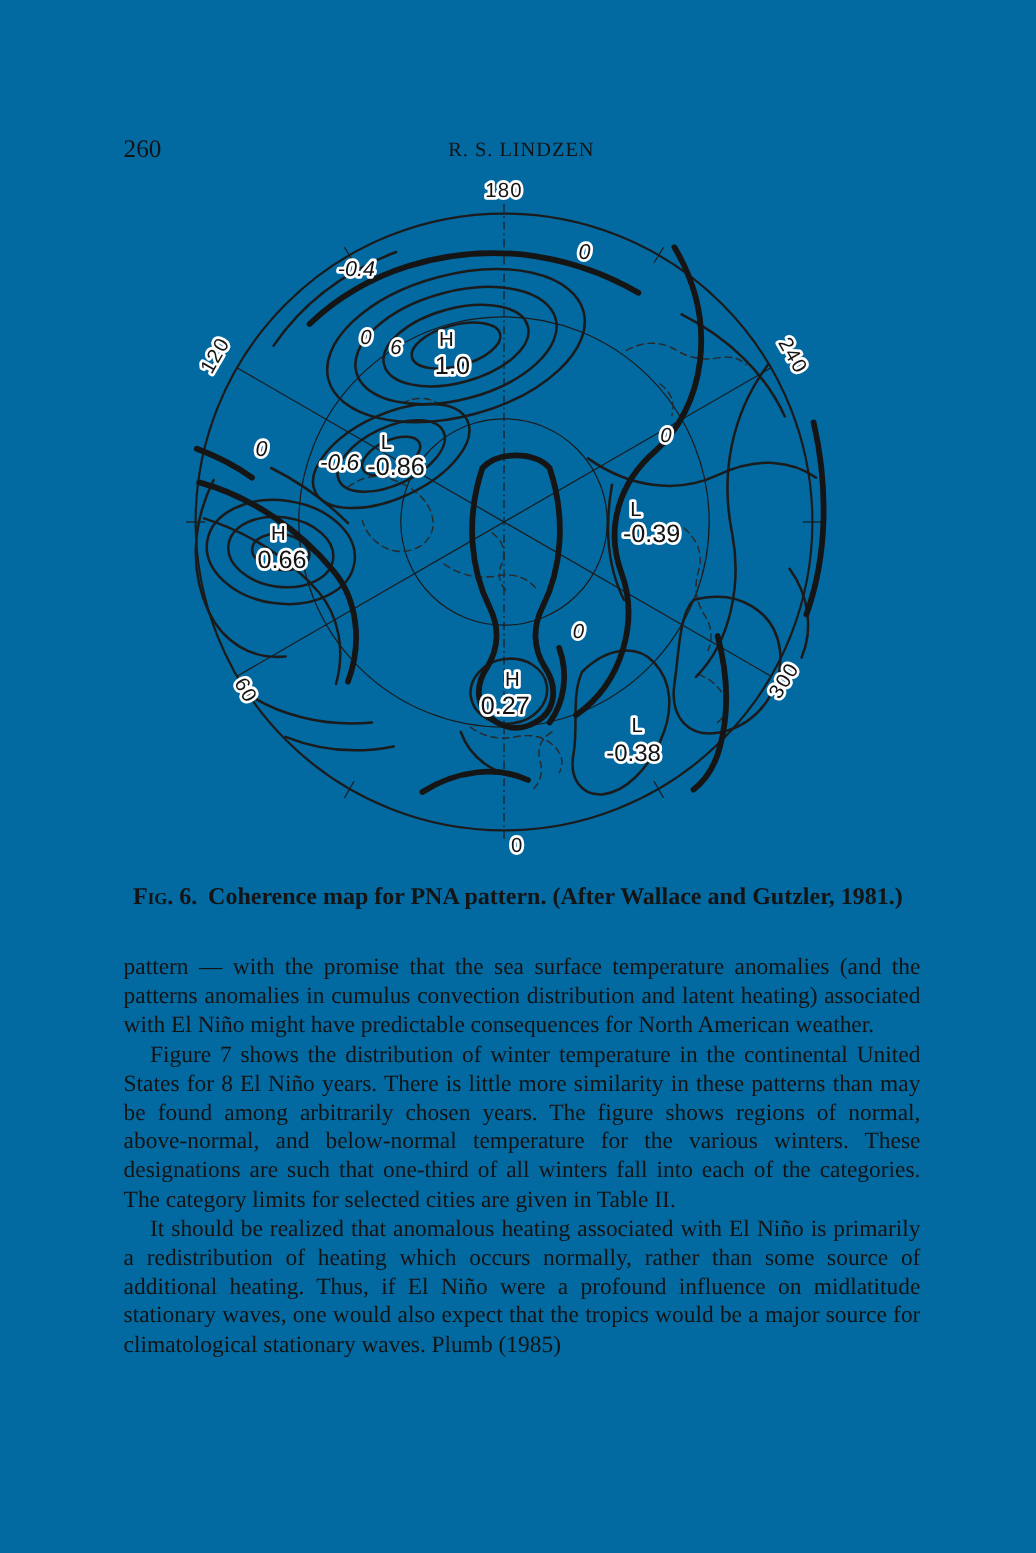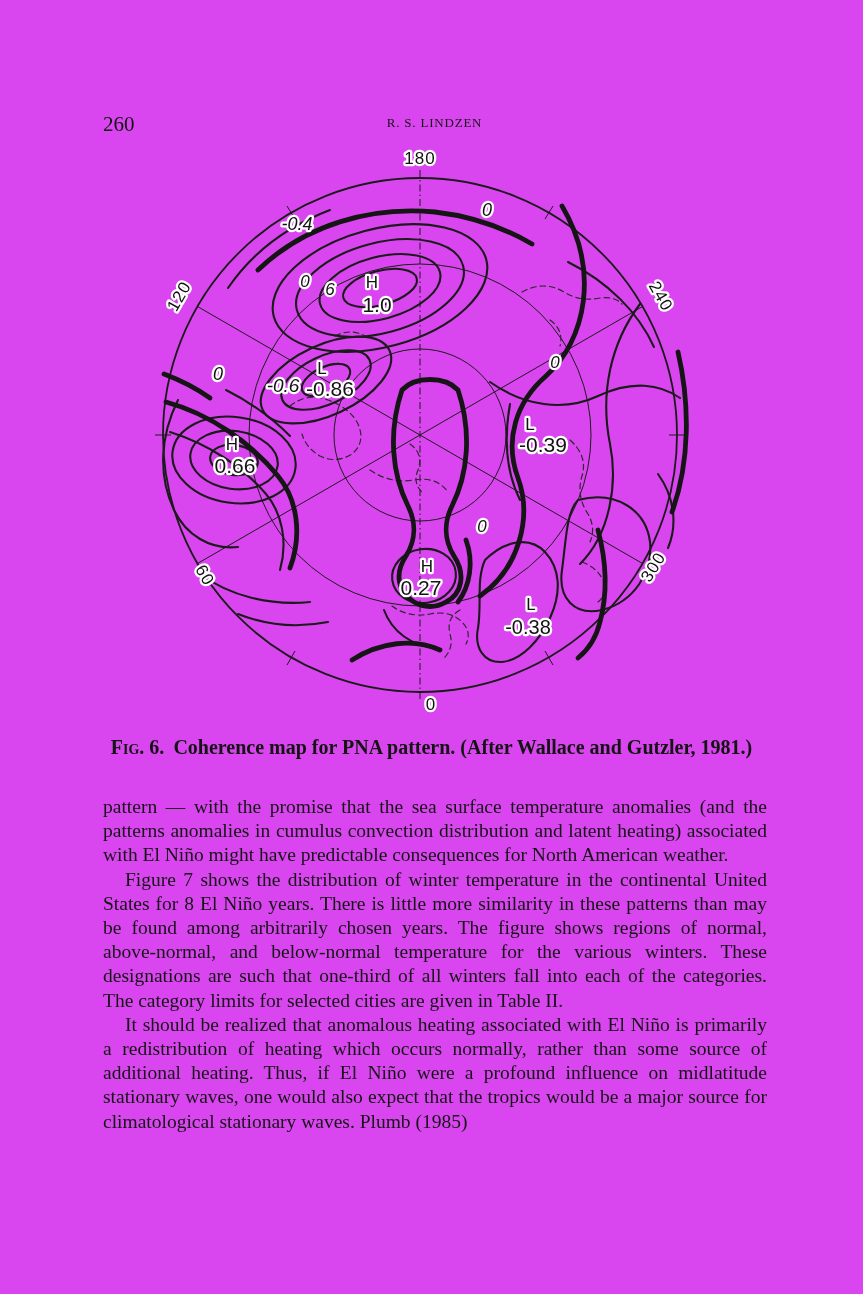--- a/index.html
+++ b/index.html
@@ -1,28 +1,28 @@
 <!DOCTYPE html>
 <html><head>
 <meta charset="utf-8">
 <style>
   html,body{margin:0;padding:0;background:#e8e8e8;}
   .page{
     position:relative;
     width:863px;height:1294px;
     margin:0 auto;
-    background:#d946ef;
+    background:#0369a1;
     font-family:"Liberation Serif", serif;
     color:#141414;
     overflow:hidden;
   }
   
   .hdr{position:absolute;top:112px;left:103px;right:97px;height:26px;}
   .pageno{position:absolute;left:0;top:0;font-size:21px;}
-  .rhead{position:absolute;left:0;right:0;top:3px;text-align:center;font-size:13px;letter-spacing:0.8px;}
+  .rhead{position:absolute;left:0;right:0;top:3px;text-align:center;font-size:17px;letter-spacing:0.8px;}
   
   .figwrap{position:absolute;left:130px;top:140px;width:580px;height:580px;}
   svg{display:block;}
   .grid circle,.grid line{fill:none;stroke:#1b1b1b;stroke-width:1;}
   .grid circle.outer{stroke-width:1.8;}
   .grid line.dashdot{stroke-dasharray:7 3 1.5 3;}
   .thin path,.thin ellipse{fill:none;stroke:#1b1b1b;stroke-width:2.1;stroke-linecap:round;}
   .thick path{fill:none;stroke:#151515;stroke-width:4.8;stroke-linecap:round;}
   .coast path{fill:none;stroke:#2a2a2a;stroke-width:1.2;stroke-dasharray:5.5 4;stroke-linecap:round;}
   .labels text{

